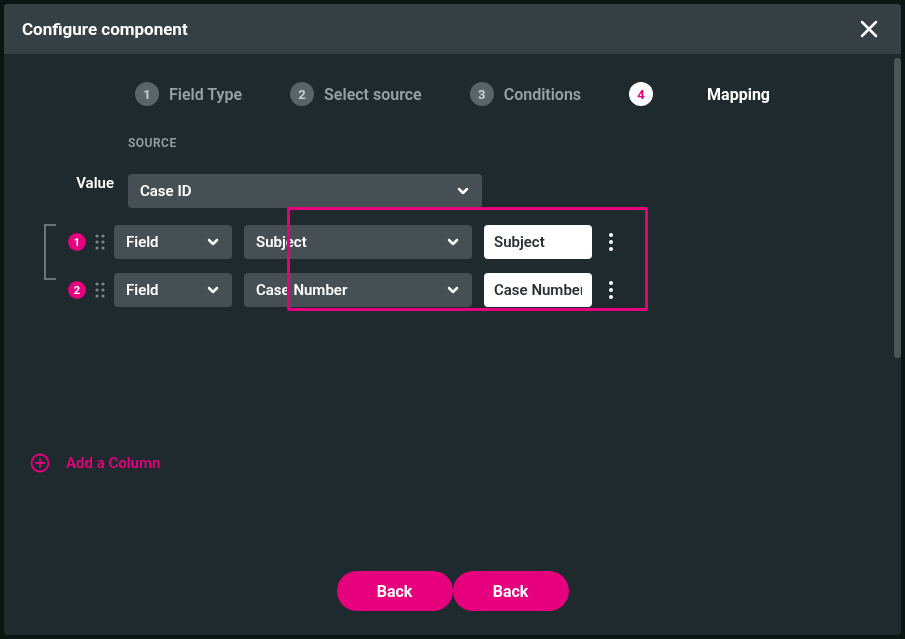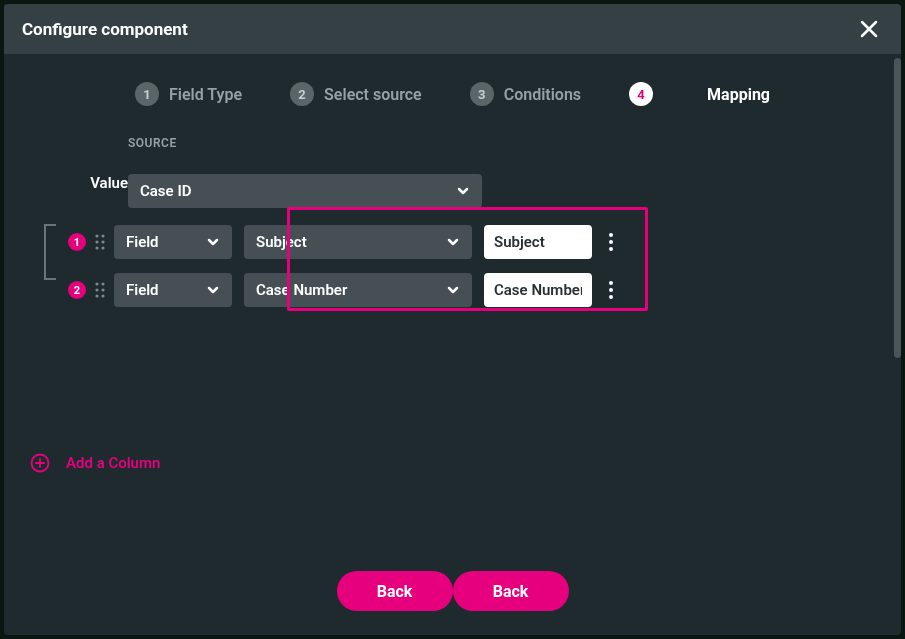--- a/index.html
+++ b/index.html
@@ -111,20 +111,21 @@
       top: 22px;
       display: flex;
       align-items: center;
     }
     .value-label {
       color: #ffffff;
       font-size: 15px;
       font-weight: 600;
       width: 124px;
       text-align: right;
+      padding-right: 14px;
     }
 
     .select-field {
       background: #465054;
       border-radius: 4px;
       color: #ffffff;
       font-size: 15px;
       font-weight: 600;
       display: flex;
       align-items: center;

